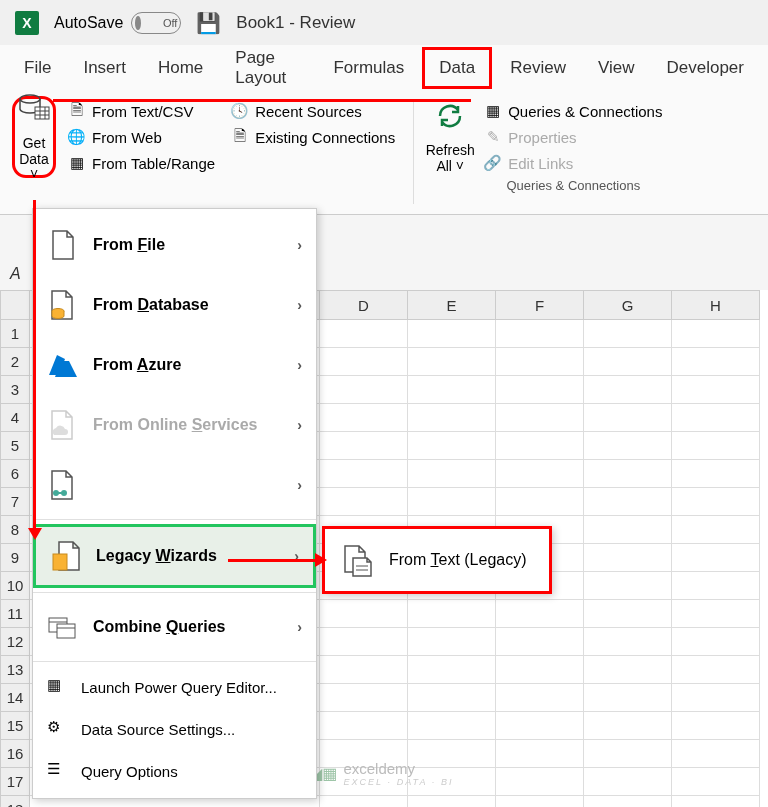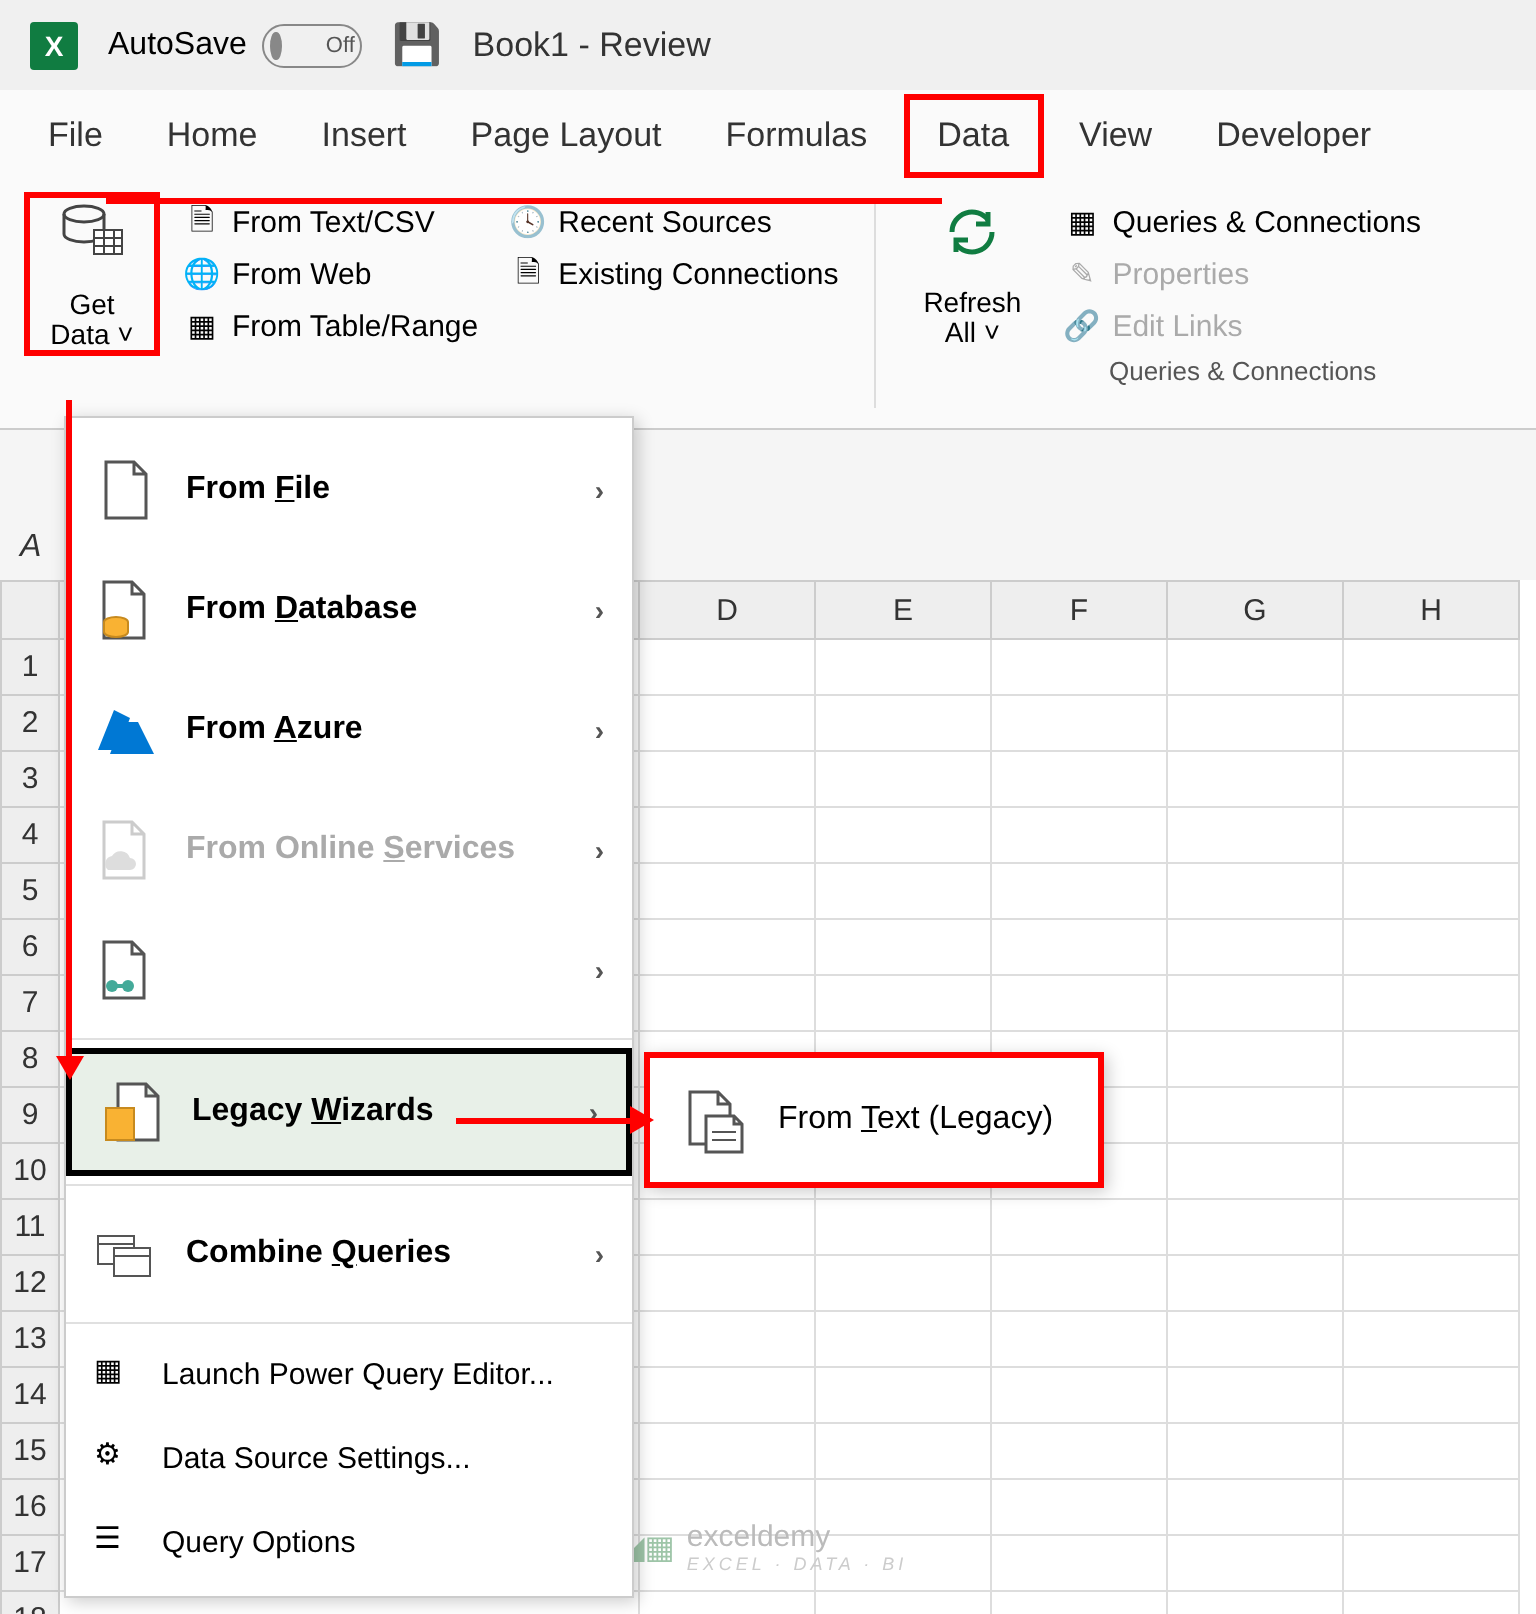--- a/index.html
+++ b/index.html
@@ -16,21 +16,21 @@
 
 .tabs { height: 45px; display: flex; align-items: center; padding: 0 10px; gap: 4px; background: #fafafa; }
 .tab { padding: 8px 14px; font-size: 17px; color: #333; cursor: pointer; }
 .tab.active { border: 3px solid #f00; }
 
 .ribbon { height: 125px; background: #fafafa; border-bottom: 1px solid #ccc; display: flex; padding: 6px 12px; gap: 8px; position: relative; }
 .ribbon-col { display: flex; flex-direction: column; gap: 4px; padding-top: 4px; }
 .ribbon-item { display: flex; align-items: center; gap: 6px; font-size: 15px; padding: 2px 4px; }
 .ribbon-item.disabled { color: #aaa; }
 .ribbon-icon { width: 18px; height: 18px; display: inline-flex; align-items: center; justify-content: center; }
-.big-btn { display: flex; flex-direction: column; align-items: center; justify-content: center; width: 68px; height: 82px; cursor: pointer; }
+.big-btn { display: flex; flex-direction: column; align-items: center; justify-content: center; width: 44px; height: 82px; cursor: pointer; border-radius: 14px; }
 .big-btn .icon { font-size: 30px; margin-bottom: 4px; }
 .big-btn .lbl { font-size: 14px; text-align: center; line-height: 1.1; }
 .get-data-box { border: 3px solid #f00; }
 .group-label { font-size: 13px; color: #555; margin-top: 4px; text-align: center; }
 .vsep { width: 1px; background: #ddd; margin: 4px 6px; }
 
 .namebox { position: absolute; left: 10px; top: 265px; width: 20px; font-size: 16px; color: #333; font-style: italic; }
 
 .grid { position: absolute; top: 290px; left: 0; right: 0; bottom: 0; background: #fff; }
 .col-headers { display: flex; height: 30px; }
@@ -41,21 +41,21 @@
 .row-header { width: 30px; height: 28px; border: 1px solid #ccc; border-top: none; background: #eee; display: flex; align-items: center; justify-content: center; font-size: 15px; color: #333; }
 .cells { flex: 1; position: relative; }
 .cell-row { display: flex; height: 28px; }
 .cell { width: 88px; height: 28px; border-right: 1px solid #ddd; border-bottom: 1px solid #ddd; }
 
 .dropdown { position: absolute; left: 32px; top: 208px; width: 285px; background: #fff; border: 1px solid #ccc; box-shadow: 2px 2px 8px rgba(0,0,0,0.2); z-index: 10; padding: 6px 0; }
 .menu-item { display: flex; align-items: center; height: 60px; padding: 0 14px; font-size: 16px; font-weight: 600; position: relative; cursor: pointer; }
 .menu-item .mi-icon { width: 32px; height: 32px; margin-right: 14px; display: flex; align-items: center; justify-content: center; }
 .menu-item .arrow { position: absolute; right: 14px; color: #555; font-size: 14px; }
 .menu-item.disabled { color: #aaa; }
-.menu-item.highlighted { background: #e8f0e8; border: 3px solid #000000; height: 64px; }
+.menu-item.highlighted { background: #e8f0e8; border: 3px solid #22c55e; height: 64px; }
 .menu-sep { height: 1px; background: #e0e0e0; margin: 4px 0; }
 .menu-small { display: flex; align-items: center; height: 42px; padding: 0 14px; font-size: 15px; cursor: pointer; }
 .menu-small .mi-icon { width: 22px; height: 22px; margin-right: 12px; }
 
 .submenu { position: absolute; left: 322px; top: 526px; width: 230px; height: 68px; background: #fff; border: 3px solid #f00; box-shadow: 2px 2px 8px rgba(0,0,0,0.2); z-index: 11; display: flex; align-items: center; padding: 0 16px; font-size: 16px; }
 .submenu .mi-icon { width: 32px; height: 32px; margin-right: 16px; }
 
 .arrow-line { position: absolute; background: #f00; z-index: 20; }
 .arrow-head { position: absolute; width: 0; height: 0; z-index: 21; }
 .arrow-h1 { left: 53px; top: 99px; width: 418px; height: 3px; }
@@ -81,25 +81,26 @@
       <div class="toggle-knob"></div>
       <span class="toggle-label">Off</span>
     </div>
   </div>
   <span class="save-icon">💾</span>
   <span class="doc-title">Book1  -  Review</span>
 </div>
 
 <div class="tabs">
   <div class="tab">File</div>
+  <div class="tab">Insert</div>
   <div class="tab">Home</div>
-  <div class="tab">Insert</div>
   <div class="tab">Page Layout</div>
   <div class="tab">Formulas</div>
   <div class="tab active">Data</div>
+  <div class="tab">Review</div>
   <div class="tab">View</div>
   <div class="tab">Developer</div>
 </div>
 
 <div class="ribbon">
   <div class="big-btn get-data-box">
     <div class="icon">
       <svg width="34" height="34" viewBox="0 0 34 34">
           <ellipse cx="13" cy="8" rx="10" ry="4" fill="none" stroke="#444" stroke-width="1.5"></ellipse>
           <path d="M3 8 v10 a10 4 0 0 0 20 0 V8" fill="none" stroke="#444" stroke-width="1.5"></path>

